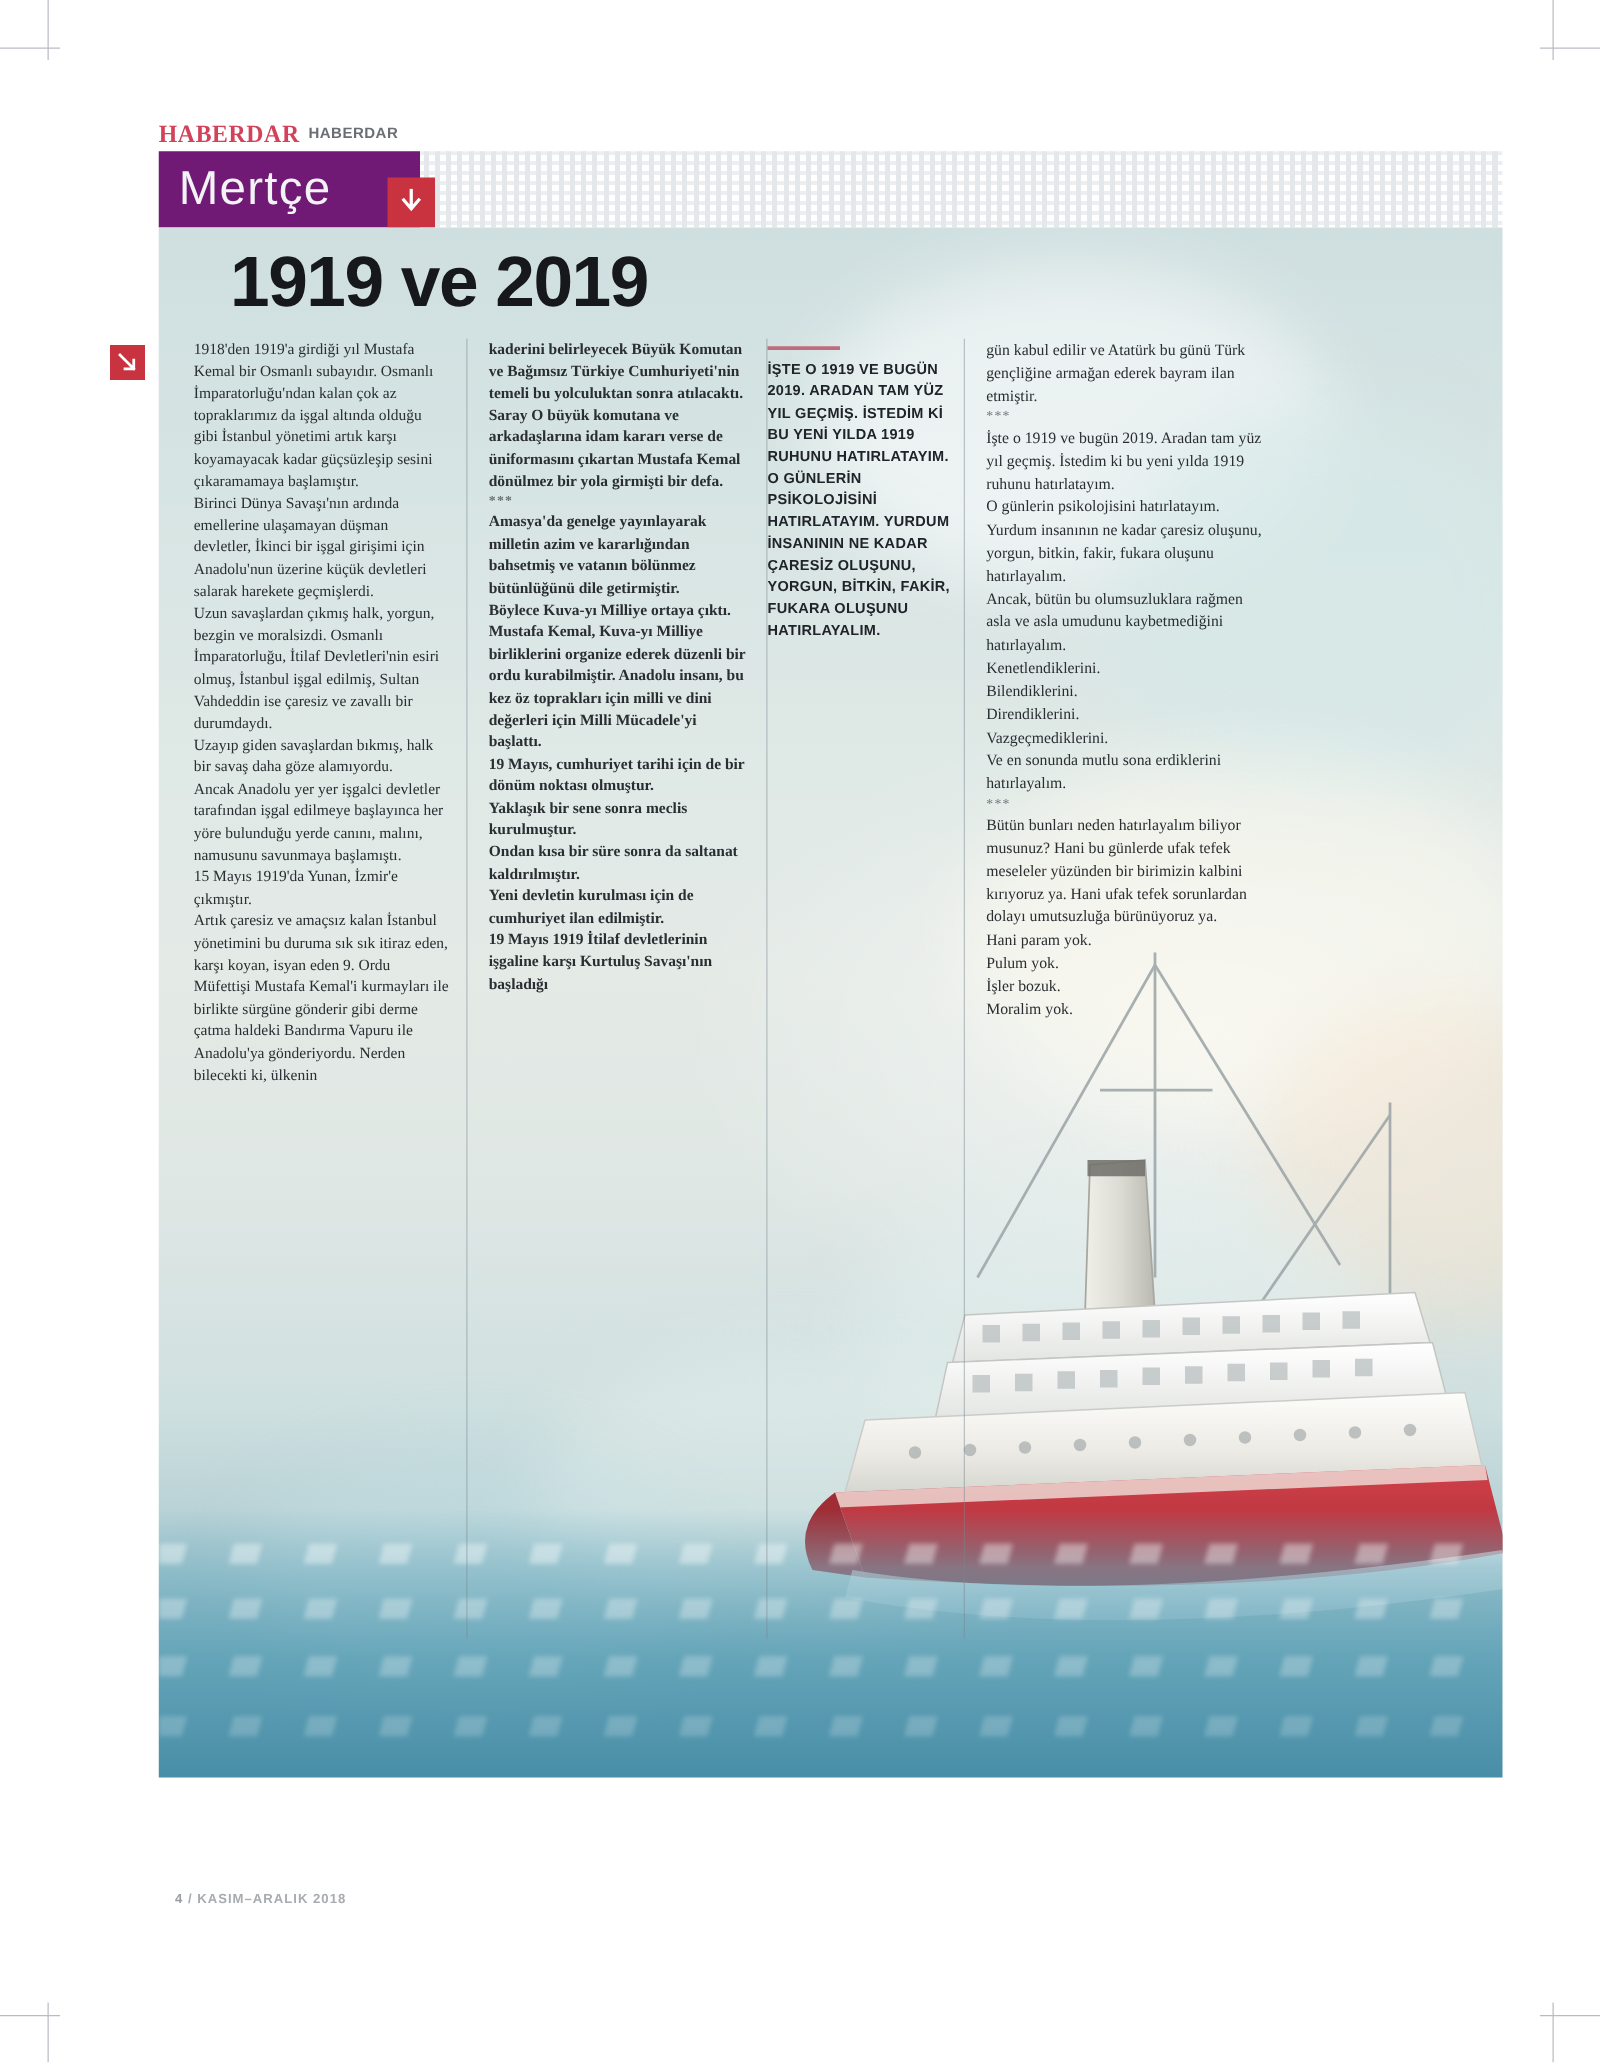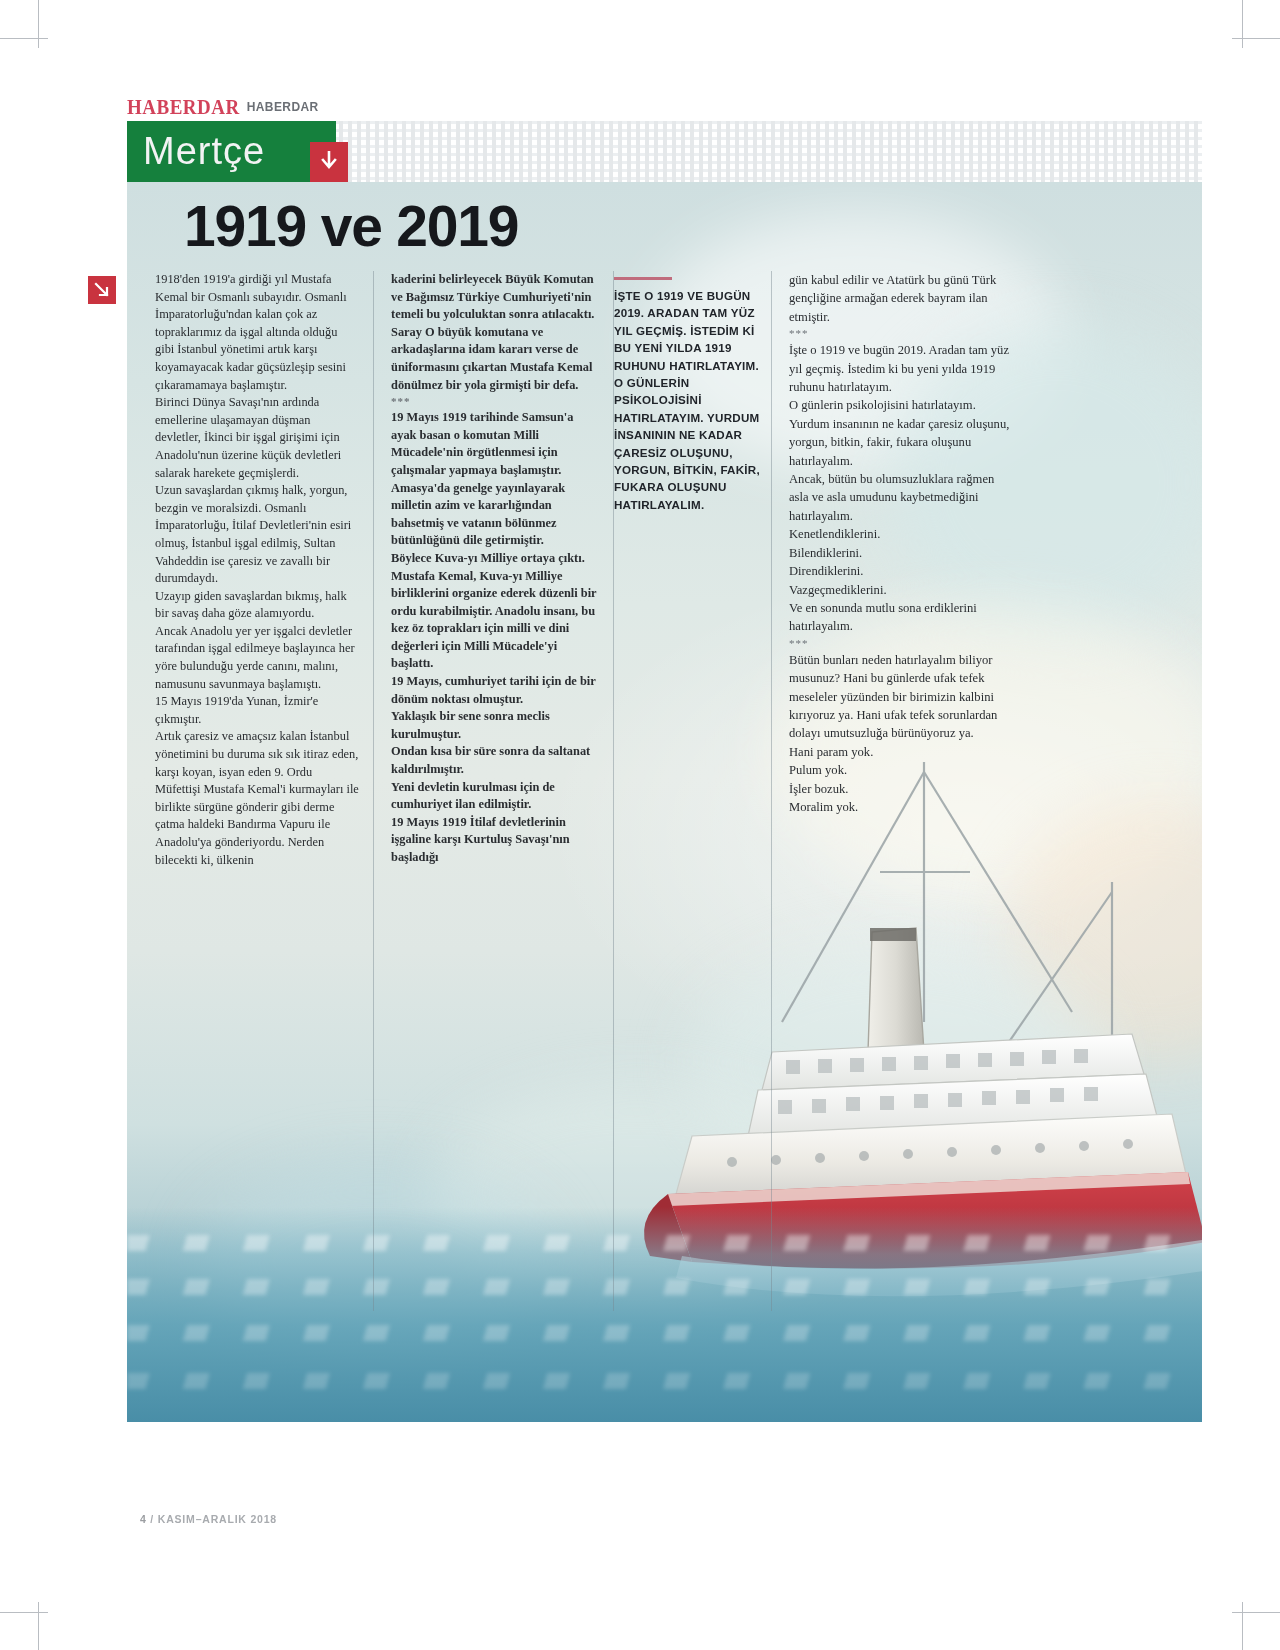--- a/index.html
+++ b/index.html
@@ -51,21 +51,21 @@
     position:absolute;left:330px;top:121px;width:872px;height:61px;
     background-image:
       repeating-linear-gradient(to right, #e4e7e9 0 4px, transparent 4px 9px),
       repeating-linear-gradient(to bottom, #eceff1 0 3px, transparent 3px 8px);
     opacity:.95;
   }
 
   
   #section-box{
     position:absolute;left:127px;top:121px;width:209px;height:61px;
-    background:#15803d;
+    background:#701a75;
   }
   #section-label{
     color:#f2f3f4;
     font-family:"Liberation Sans", sans-serif;
     font-weight:300;
     font-size:38px;
     letter-spacing:1px;
     line-height:61px;
     padding-left:16px;
     display:block;
@@ -332,21 +332,20 @@
         <p>Ancak Anadolu yer yer işgalci devletler tarafından işgal edilmeye başlayınca her yöre bulunduğu yerde canını, malını, namusunu savunmaya başlamıştı.</p>
         <p>15 Mayıs 1919'da Yunan, İzmir'e çıkmıştır.</p>
         <p>Artık çaresiz ve amaçsız kalan İstanbul yönetimini bu duruma sık sık itiraz eden, karşı koyan, isyan eden 9. Ordu Müfettişi Mustafa Kemal'i kurmayları ile birlikte sürgüne gönderir gibi derme çatma haldeki Bandırma Vapuru ile Anadolu'ya gönderiyordu. Nerden bilecekti ki, ülkenin</p>
       </div>
     </div>
 
     <div class="col c2">
       <div class="col-body">
         <p>kaderini belirleyecek Büyük Komutan ve Bağımsız Türkiye Cumhuriyeti'nin temeli bu yolculuktan sonra atılacaktı. Saray O büyük komutana ve arkadaşlarına idam kararı verse de üniformasını çıkartan Mustafa Kemal dönülmez bir yola girmişti bir defa.</p>
         <p class="sep">***</p>
-        <p>19 Mayıs 1919 tarihinde Samsun'a ayak basan o komutan Milli Mücadele'nin örgütlenmesi için çalışmalar yapmaya başlamıştır.</p>
         <p>Amasya'da genelge yayınlayarak milletin azim ve kararlığından bahsetmiş ve vatanın bölünmez bütünlüğünü dile getirmiştir.</p>
         <p>Böylece Kuva-yı Milliye ortaya çıktı. Mustafa Kemal, Kuva-yı Milliye birliklerini organize ederek düzenli bir ordu kurabilmiştir. Anadolu insanı, bu kez öz toprakları için milli ve dini değerleri için Milli Mücadele'yi başlattı.</p>
         <p>19 Mayıs, cumhuriyet tarihi için de bir dönüm noktası olmuştur.</p>
         <p>Yaklaşık bir sene sonra meclis kurulmuştur.</p>
         <p>Ondan kısa bir süre sonra da saltanat kaldırılmıştır.</p>
         <p>Yeni devletin kurulması için de cumhuriyet ilan edilmiştir.</p>
         <p>19 Mayıs 1919 İtilaf devletlerinin işgaline karşı Kurtuluş Savaşı'nın başladığı</p>
       </div>
     </div>
 

